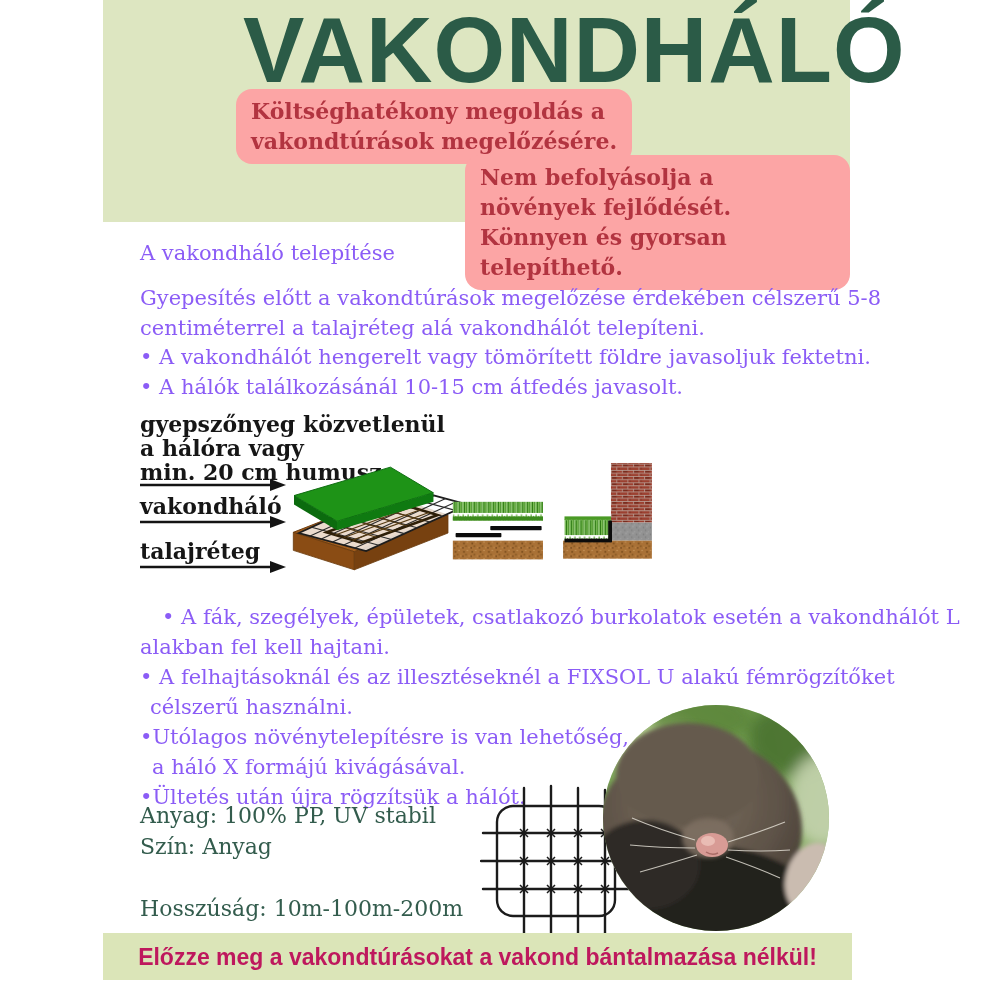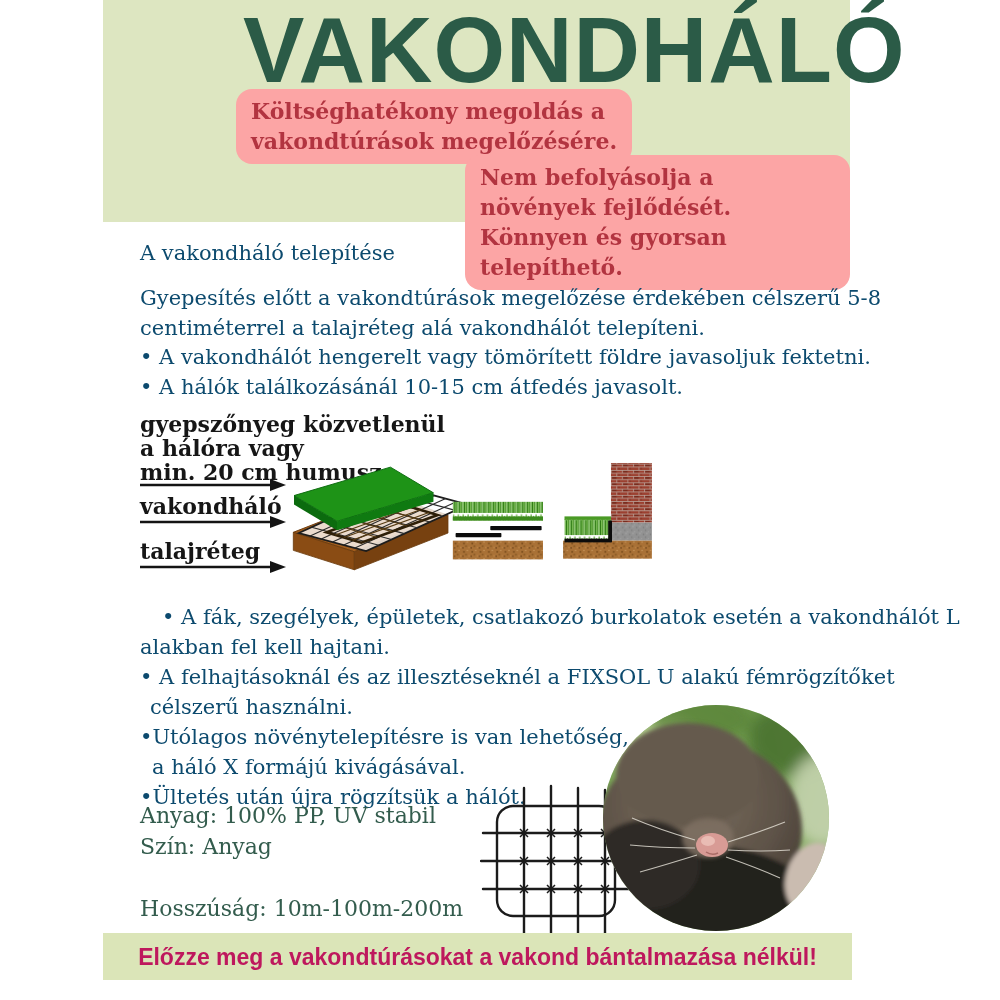--- a/index.html
+++ b/index.html
@@ -7,21 +7,21 @@
           font-family:"DejaVu Serif",serif;}
   
   .header-block{position:absolute;left:103px;top:0;width:747px;height:222px;background:#dde6c1;}
   .title{position:absolute;left:140px;top:6px;font-family:"Liberation Sans",sans-serif;
          font-weight:900;font-size:92px;line-height:88px;letter-spacing:1px;color:#2b5b47;}
   .hl{position:absolute;background:#fca5a5;border-radius:16px;padding:7px 15px 8px 15px;
       color:#b23440;font-weight:bold;font-size:22px;line-height:30px;}
   .hl1{left:133px;top:89px;}
   .hl2{left:362px;top:155px;}
   
-  .body-line{position:absolute;left:140px;color:#0c4a6e;font-size:21px;white-space:nowrap;}
+  .body-line{position:absolute;left:140px;color:#8b5cf6;font-size:21px;white-space:nowrap;}
   .spec-line{position:absolute;left:140px;color:#335c4d;font-size:22px;white-space:nowrap;}
   .dg-label{position:absolute;left:140px;color:#161616;font-weight:bold;font-size:22px;
             line-height:24px;white-space:nowrap;}
   
   .footer-banner{position:absolute;left:103px;top:933px;width:749px;height:47px;background:#dbe5b8;}
   .footer-text{position:absolute;left:0;top:0;width:100%;text-align:center;line-height:49px;
                font-family:"Liberation Sans",sans-serif;font-weight:bold;font-size:23px;color:#be185d;}
   svg{position:absolute;display:block;}
 </style>
 </head>

